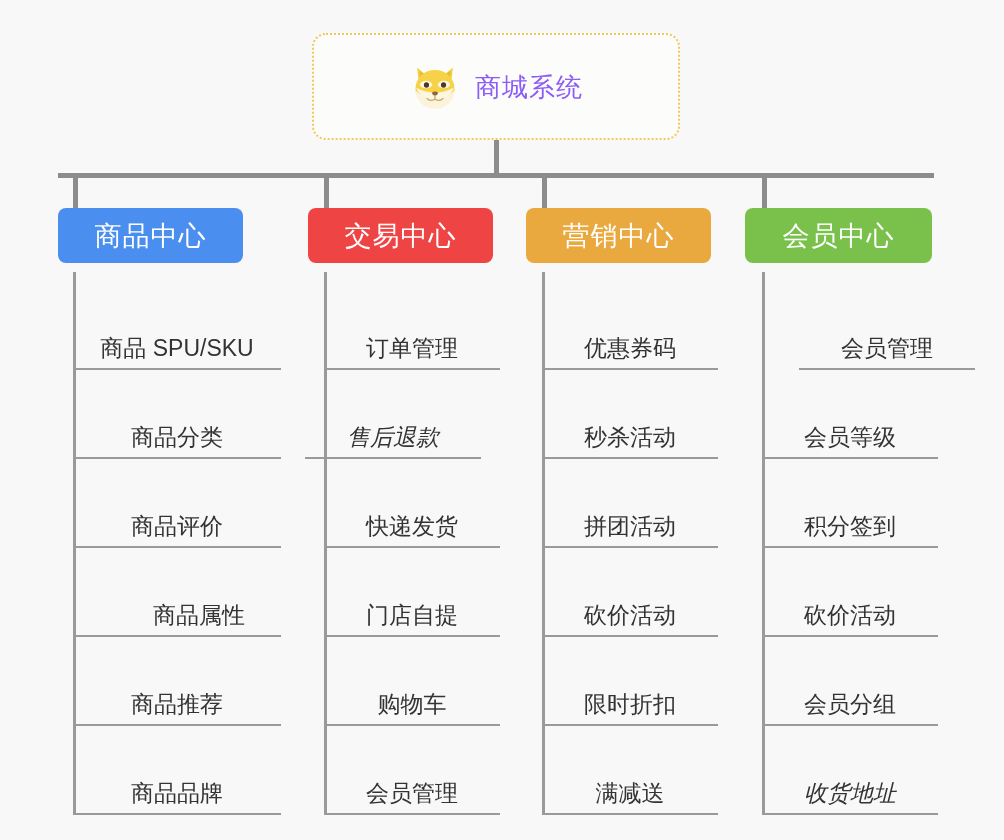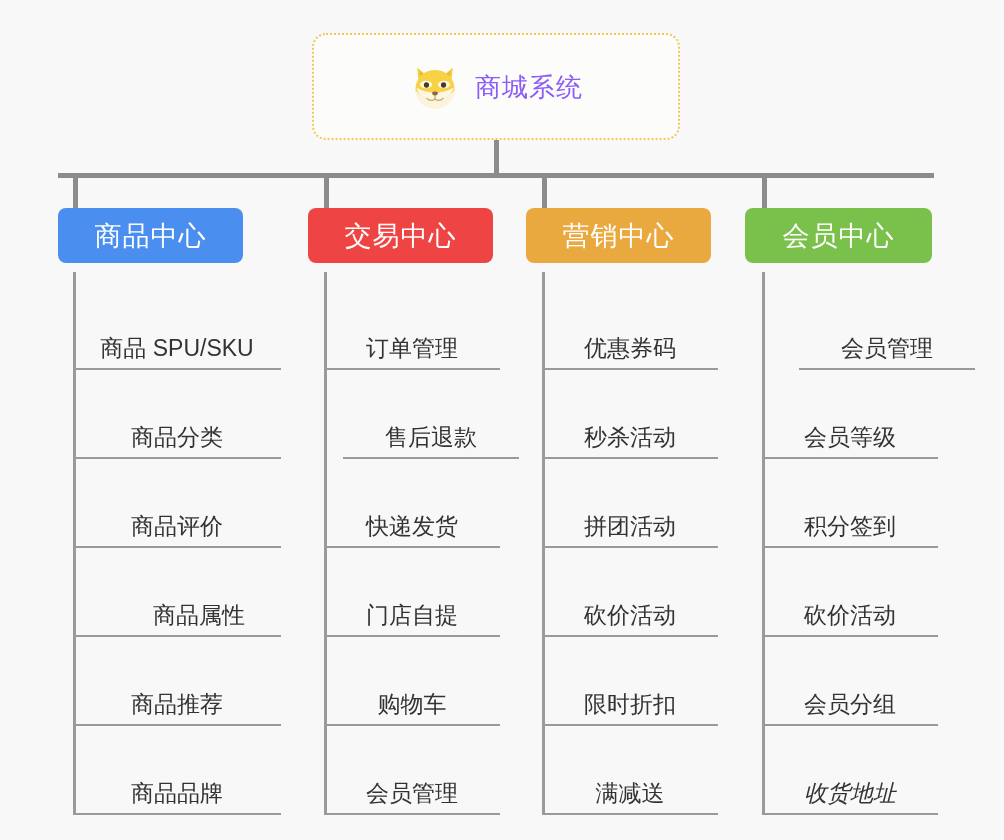--- a/index.html
+++ b/index.html
@@ -156,21 +156,21 @@
         <span class="leaf-label">商品品牌</span>
       </div>
       <div class="conn conn-v-cat" style="left: 324px; background: rgb(140, 140, 140);"></div>
       <div class="cat-box" style="left: 308px; width: 185px; background: #ef4444;">
         <span>交易中心</span>
       </div>
       <div class="branch-trunk" style="left: 324px; height: 543px;"></div>
       <div class="leaf" style="left: 324px; top: 281px; width: 176px;">
         <span class="leaf-label">订单管理</span>
       </div>
-      <div class="leaf" style="left: 343px; top: 370px; width: 176px;">
+      <div class="leaf" style="left: 305px; top: 370px; width: 176px; font-style: italic;">
         <span class="leaf-label">售后退款</span>
       </div>
       <div class="leaf" style="left: 324px; top: 459px; width: 176px;">
         <span class="leaf-label">快递发货</span>
       </div>
       <div class="leaf" style="left: 324px; top: 548px; width: 176px;">
         <span class="leaf-label">门店自提</span>
       </div>
       <div class="leaf" style="left: 324px; top: 637px; width: 176px;">
         <span class="leaf-label">购物车</span>

